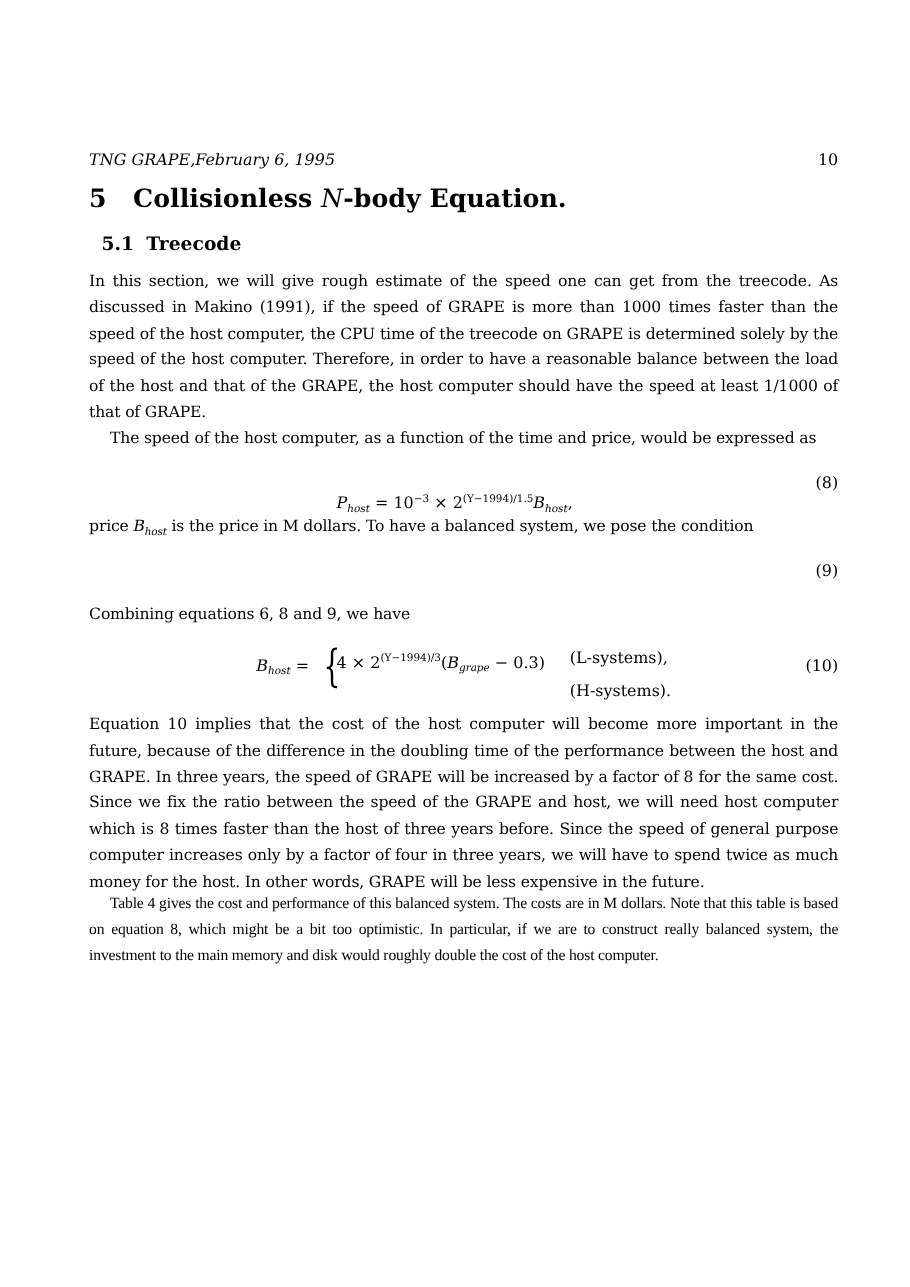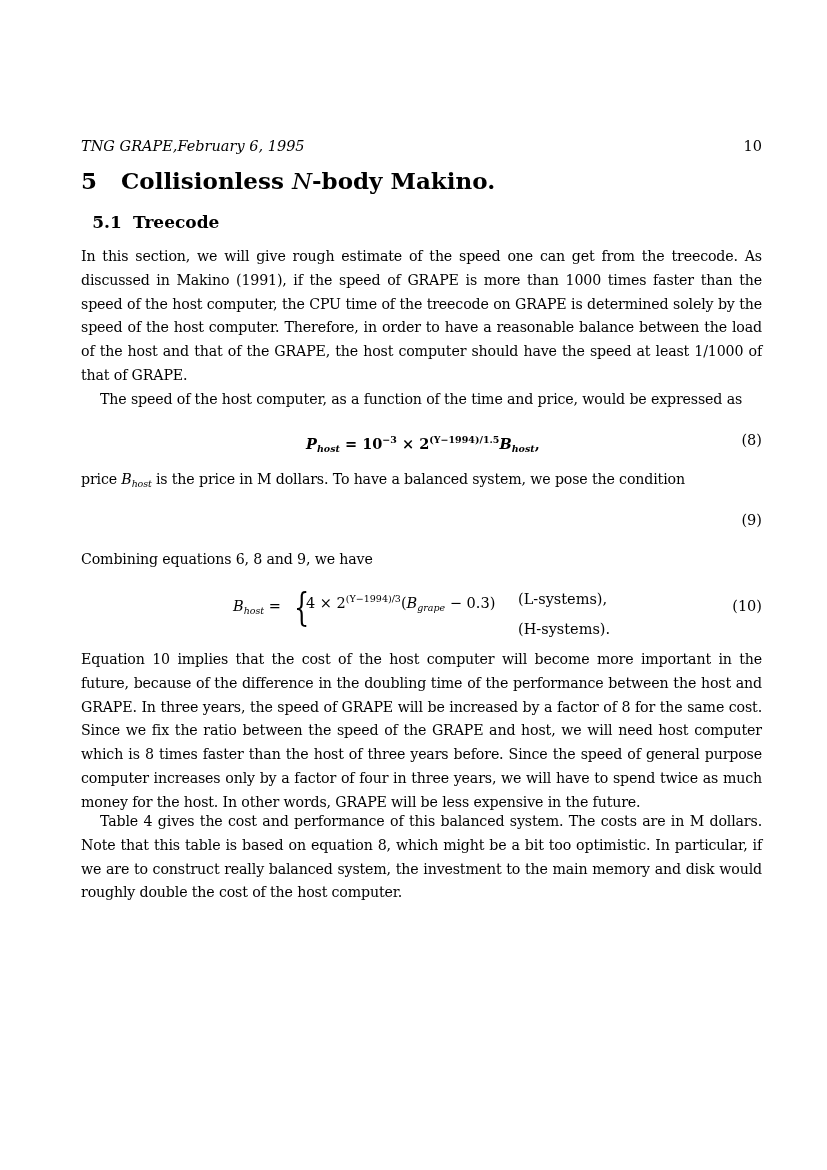--- a/index.html
+++ b/index.html
@@ -29,21 +29,21 @@
     position: absolute; left: 0; width: 681px;
     font-size: 14.2px; line-height: 23.8px;
     text-align: justify; margin: 0; letter-spacing: -0.15px;
   }
   .para.indent { text-indent: 19px; }
   .equation {
     position: absolute; left: 0; width: 681px; height: 26px;
     font-size: 14.5px; line-height: 26px;
   }
   .equation .body {
-    position: absolute; top: 0; white-space: nowrap; font-weight: bold;
+    position: absolute; top: 14px; white-space: nowrap;
   }
   .equation .eqnum { position: absolute; right: 0; top: 0; }
   i.v { font-style: italic; }
   sub { font-size: 9.5px; font-style: italic; vertical-align: -3px; }
   sup { font-size: 9.5px; vertical-align: 6px; }
   .cases {
     position: absolute; left: 0; width: 681px; top: 587px; height: 44px;
     font-size: 14.5px;
   }
   .cases .lhs { position: absolute; left: 152px; top: 11px; white-space: nowrap; text-align: center; }
@@ -63,21 +63,21 @@
 <body>
 
 <div class="page">
 
   <div class="running-head">
     <span class="left">TNG GRAPE,February 6, 1995</span>
     <span class="right">10</span>
   </div>
 
   <div class="section-title">
-    <span class="num">5</span><span>Collisionless </span><i class="v" style="font-weight:normal">N</i><span>-body Makino.</span>
+    <span class="num">5</span><span>Collisionless </span><i class="v" style="font-weight:normal">N</i><span>-body Equation.</span>
   </div>
 
   <div class="subsection-title">
     <span class="num">5.1</span><span>Treecode</span>
   </div>
 
   <p class="para" style="top:245px;">In this section, we will give rough estimate of the speed one can get from the treecode. As discussed in Makino (1991), if the speed of GRAPE is more than 1000 times faster than the speed of the host computer, the CPU time of the treecode on GRAPE is determined solely by the speed of the host computer. Therefore, in order to have a reasonable balance between the load of the host and that of the GRAPE, the host computer should have the speed at least 1/1000 of that of GRAPE.</p>
 
   <p class="para indent" style="top:388px;">The speed of the host computer, as a function of the time and price, would be expressed as</p>
 
@@ -98,15 +98,15 @@
     <span class="lhs"><i class="v">B</i><sub>host</sub><span> =</span></span>
     <span class="brace">{</span>
     <span class="row r1"><span>4 × 2</span><sup>(Y−1994)/3</sup><span>(</span><i class="v">B</i><sub>grape</sub><span> − 0.3)</span></span>
     <span class="cond c1">(L-systems),</span>
     <span class="cond c2">(H-systems).</span>
     <span class="eqnum">(10)</span>
   </div>
 
   <p class="para" style="top:648px;">Equation 10 implies that the cost of the host computer will become more important in the future, because of the difference in the doubling time of the performance between the host and GRAPE. In three years, the speed of GRAPE will be increased by a factor of 8 for the same cost. Since we fix the ratio between the speed of the GRAPE and host, we will need host computer which is 8 times faster than the host of three years before. Since the speed of general purpose computer increases only by a factor of four in three years, we will have to spend twice as much money for the host. In other words, GRAPE will be less expensive in the future.</p>
 
-  <p class="para indent" style="top:810px;">Table 4 gives the cost and performance of this balanced system. The costs are in M dollars. Note that this table is based on equation 8, which might be a bit too optimistic. In particular, if we are to construct really balanced system, the investment to the main memory and disk would roughly double the cost of the host computer.</p>
+  <p class="para indent" style="top:810px;font-family:Liberation Serif, serif;">Table 4 gives the cost and performance of this balanced system. The costs are in M dollars. Note that this table is based on equation 8, which might be a bit too optimistic. In particular, if we are to construct really balanced system, the investment to the main memory and disk would roughly double the cost of the host computer.</p>
 
 </div>
 
 </body></html>

